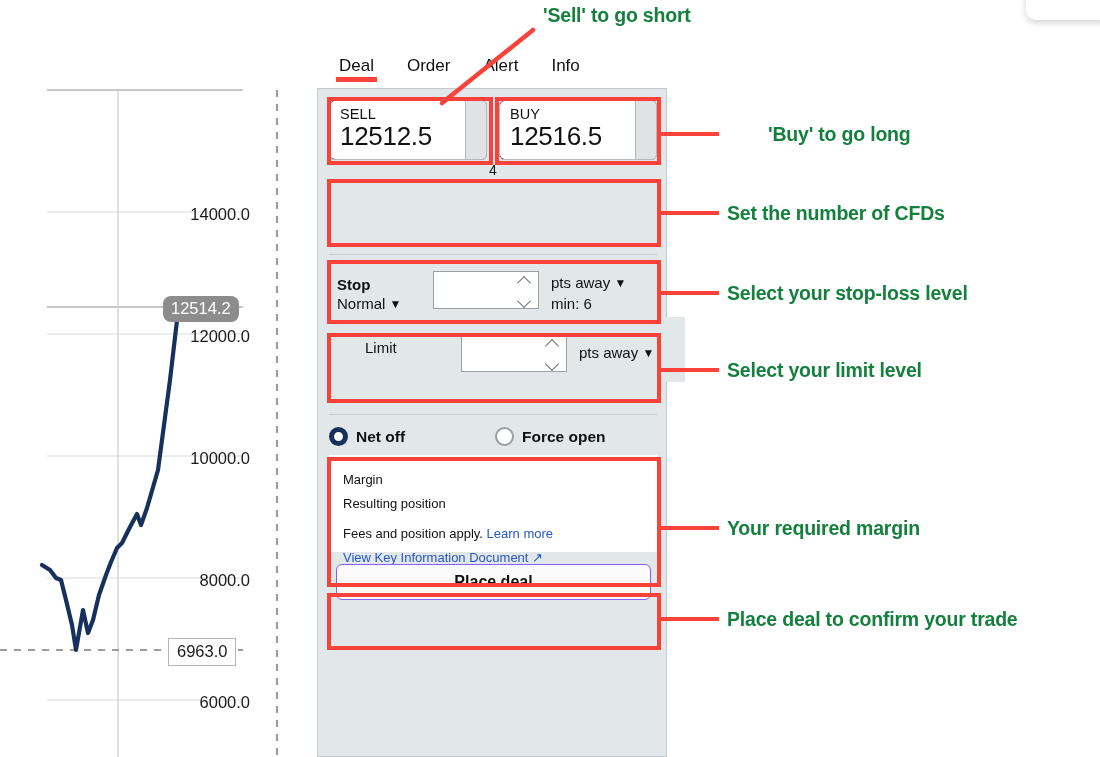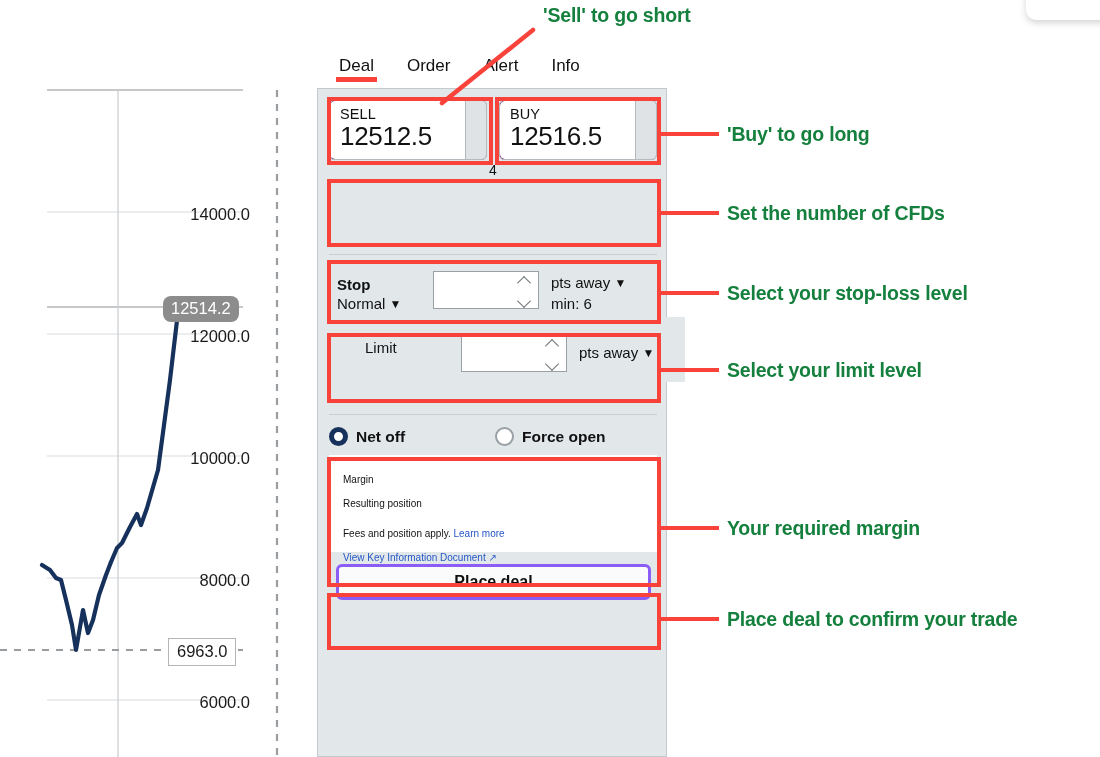--- a/index.html
+++ b/index.html
@@ -186,31 +186,31 @@
   .radio-label { font-size: 15.5px; font-weight: bold; color: #111; }
 
   
   #marginbox {
     position: absolute;
     left: 11px; top: 366px;
     width: 328px; height: 97px;
     background: #ffffff;
     padding: 13px 0 0 14px;
   }
-  .mline { font-size: 10px; color: #111; line-height: 24px; }
+  .mline { font-size: 13px; color: #111; line-height: 24px; }
   .mlink { color: #2557c7; }
   .extlink { color: #2557c7; display: inline-block; }
 
   
   #placedeal {
     position: absolute;
     left: 18px; top: 475px;
     width: 315px; height: 36px;
     background: #fbfbfb;
-    border: 3px solid #8b5cf6;
+    border: 1px solid #8b5cf6;
     border-radius: 6px;
     display: flex; align-items: center; justify-content: center;
     font-size: 16px; font-weight: bold; color: #111;
     cursor: pointer;
   }
 
   
   .redbox {
     position: absolute;
     border: 4px solid #f9423a;
@@ -396,20 +396,20 @@
   </svg>
 
   <div class="redline" style="left:661px; top:132px; width:58px;"></div>
   <div class="redline" style="left:661px; top:211px; width:58px;"></div>
   <div class="redline" style="left:661px; top:291px; width:58px;"></div>
   <div class="redline" style="left:661px; top:368px; width:58px;"></div>
   <div class="redline" style="left:661px; top:526px; width:58px;"></div>
   <div class="redline" style="left:661px; top:617px; width:58px;"></div>
 
   <div class="anno" style="left:543px; top:4px;">'Sell' to go short</div>
-  <div class="anno" style="left:727px; top:123px;">'Buy' to go long</div>
+  <div class="anno" style="left:768px; top:123px;">'Buy' to go long</div>
   <div class="anno" style="left:727px; top:202px;">Set the number of CFDs</div>
   <div class="anno" style="left:727px; top:282px;">Select your stop-loss level</div>
   <div class="anno" style="left:727px; top:359px;">Select your limit level</div>
   <div class="anno" style="left:727px; top:517px;">Your required margin</div>
   <div class="anno" style="left:727px; top:608px;">Place deal to confirm your trade</div>
 
 </div>
 
 </body></html>

